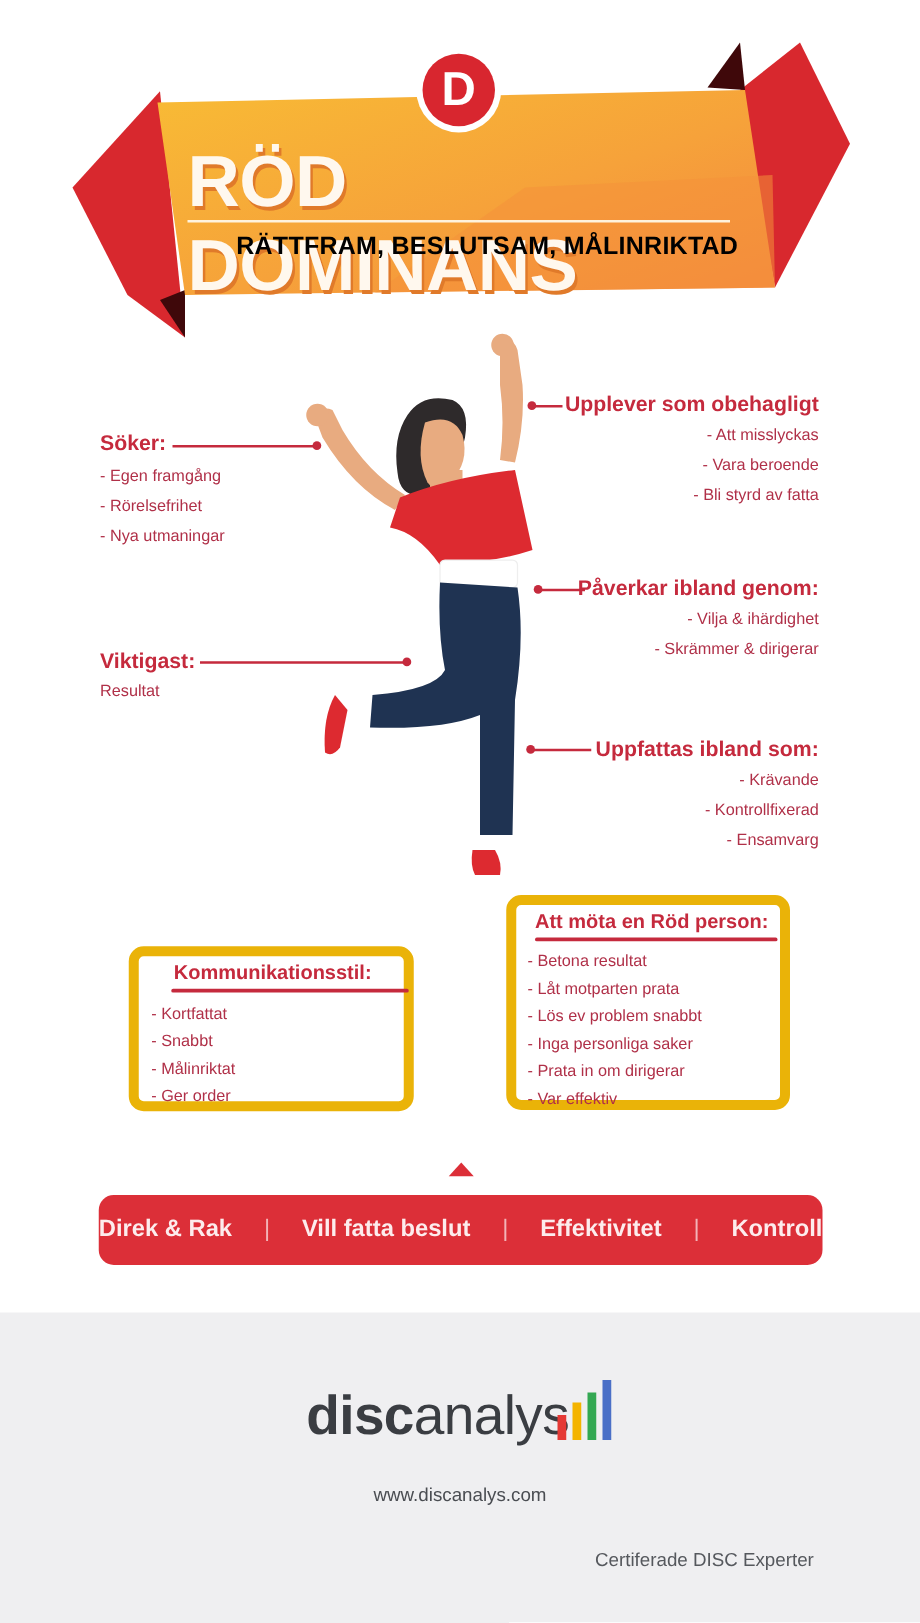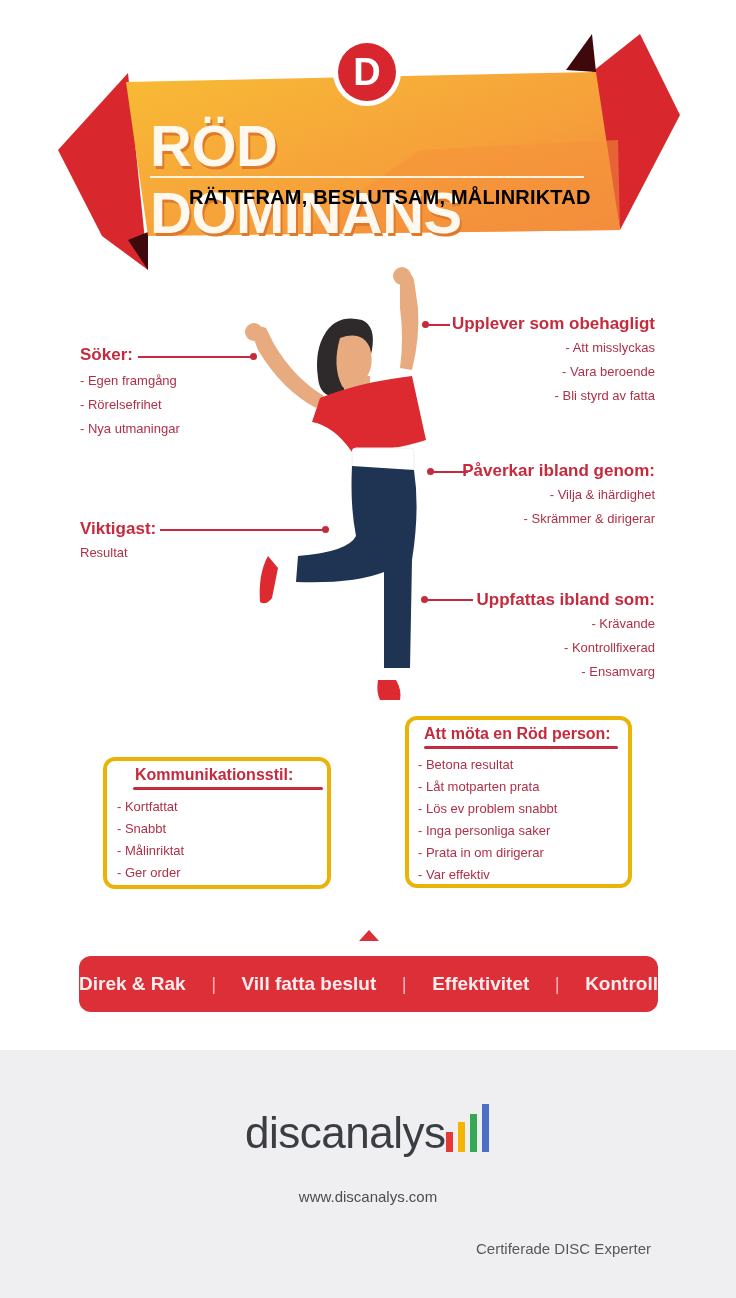--- a/index.html
+++ b/index.html
@@ -34,21 +34,21 @@
 
   
   .heading { font-weight: bold; font-size: 17px; color: #c52a3d; white-space: nowrap; }
   .item { font-size: 13px; color: #b03048; white-space: nowrap; line-height: 24px; }
   .line { position: absolute; height: 2px; background: #c52a3d; }
   .dot { position: absolute; width: 7px; height: 7px; border-radius: 50%; background: #c52a3d; }
   .right-list { text-align: right; }
 
   
   .box {
-    position: absolute; border: 4px solid #eab308; border-radius: 12px; background: #fff;
+    position: absolute; border: 8px solid #eab308; border-radius: 12px; background: #fff;
   }
   .box-title { font-weight: bold; font-size: 16px; color: #c52a3d; white-space: nowrap; }
   .box-rule { height: 3px; background: #c52a3d; border-radius: 2px; }
   .box-item { font-size: 13px; color: #b03048; line-height: 22px; white-space: nowrap; }
 
   
   #traits {
     position: absolute; left: 79px; top: 940px; width: 579px; height: 56px;
     background: #dc2f38; border-radius: 12px;
     display: flex; align-items: center; justify-content: space-between;
@@ -57,21 +57,21 @@
   #traits-notch {
     position: absolute; left: 359px; top: 930px; width: 0; height: 0;
     border-left: 10px solid transparent; border-right: 10px solid transparent;
     border-bottom: 11px solid #dc2f38;
   }
   .trait-sep { margin: 0 11px; font-weight: normal; color: #f3b3b7; }
 
   
   #footer { position: absolute; left: 0; top: 1050px; width: 736px; height: 248px; background: #efeff1; }
   .logo-text { position: absolute; left: 245px; top: 58px; font-size: 44px; color: #3a3d42; letter-spacing: -0.5px; }
-  .logo-text b { font-weight: normal; }
+  .logo-text b { font-weight: bold; }
   .logo-bars { position: absolute; left: 446px; top: 58px; width: 48px; height: 44px; }
   .logo-bar { position: absolute; bottom: 0; width: 7px; }
   .logo-url { position: absolute; left: 0; width: 736px; top: 118px; text-align: center; font-size: 15px; color: #4a4d52; margin-top: 20px; }
   .cert { position: absolute; left: 476px; top: 190px; font-size: 15px; color: #55585d; }
 </style>
 </head>
 <body>
 
 <div id="banner" class="abs">
   <svg width="736" height="280" viewBox="0 0 736 280">

